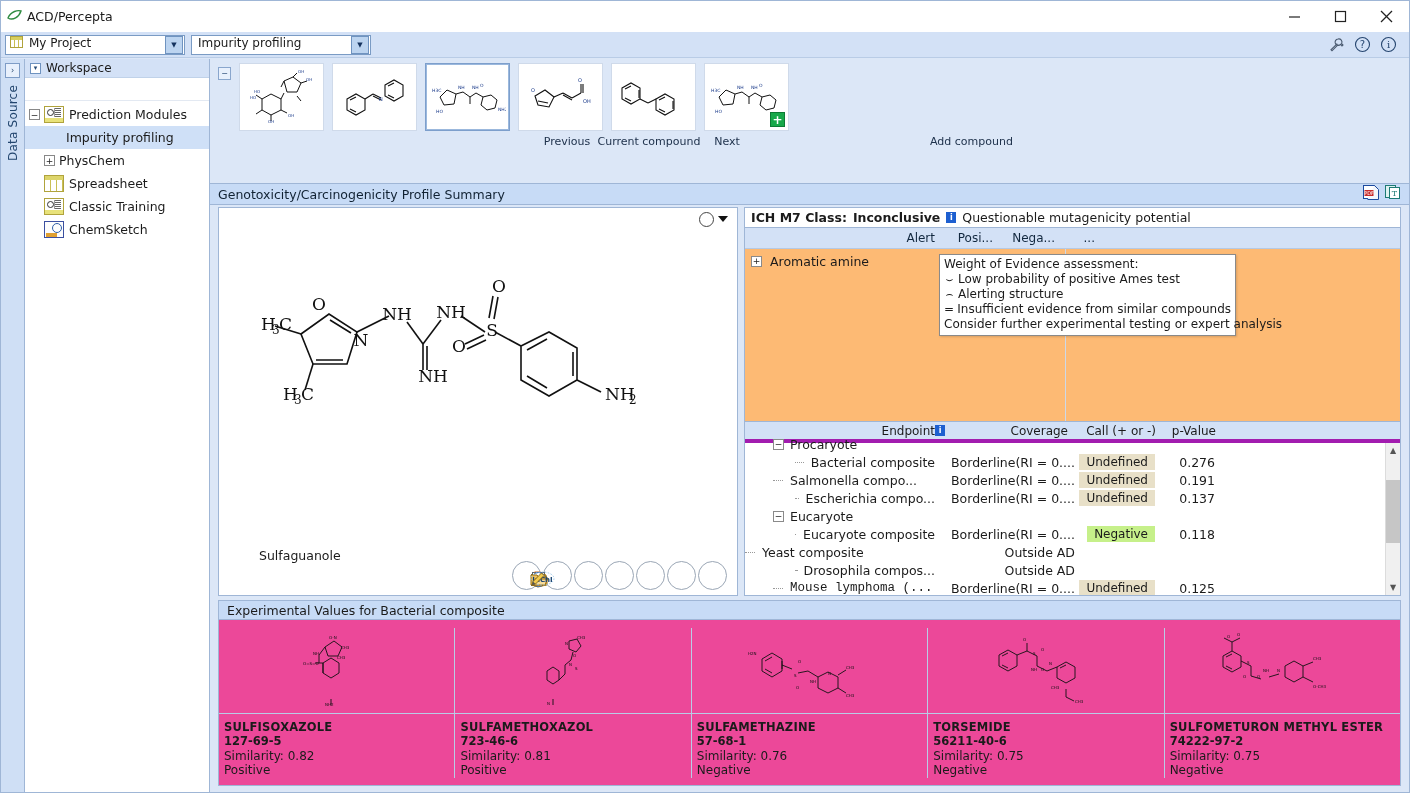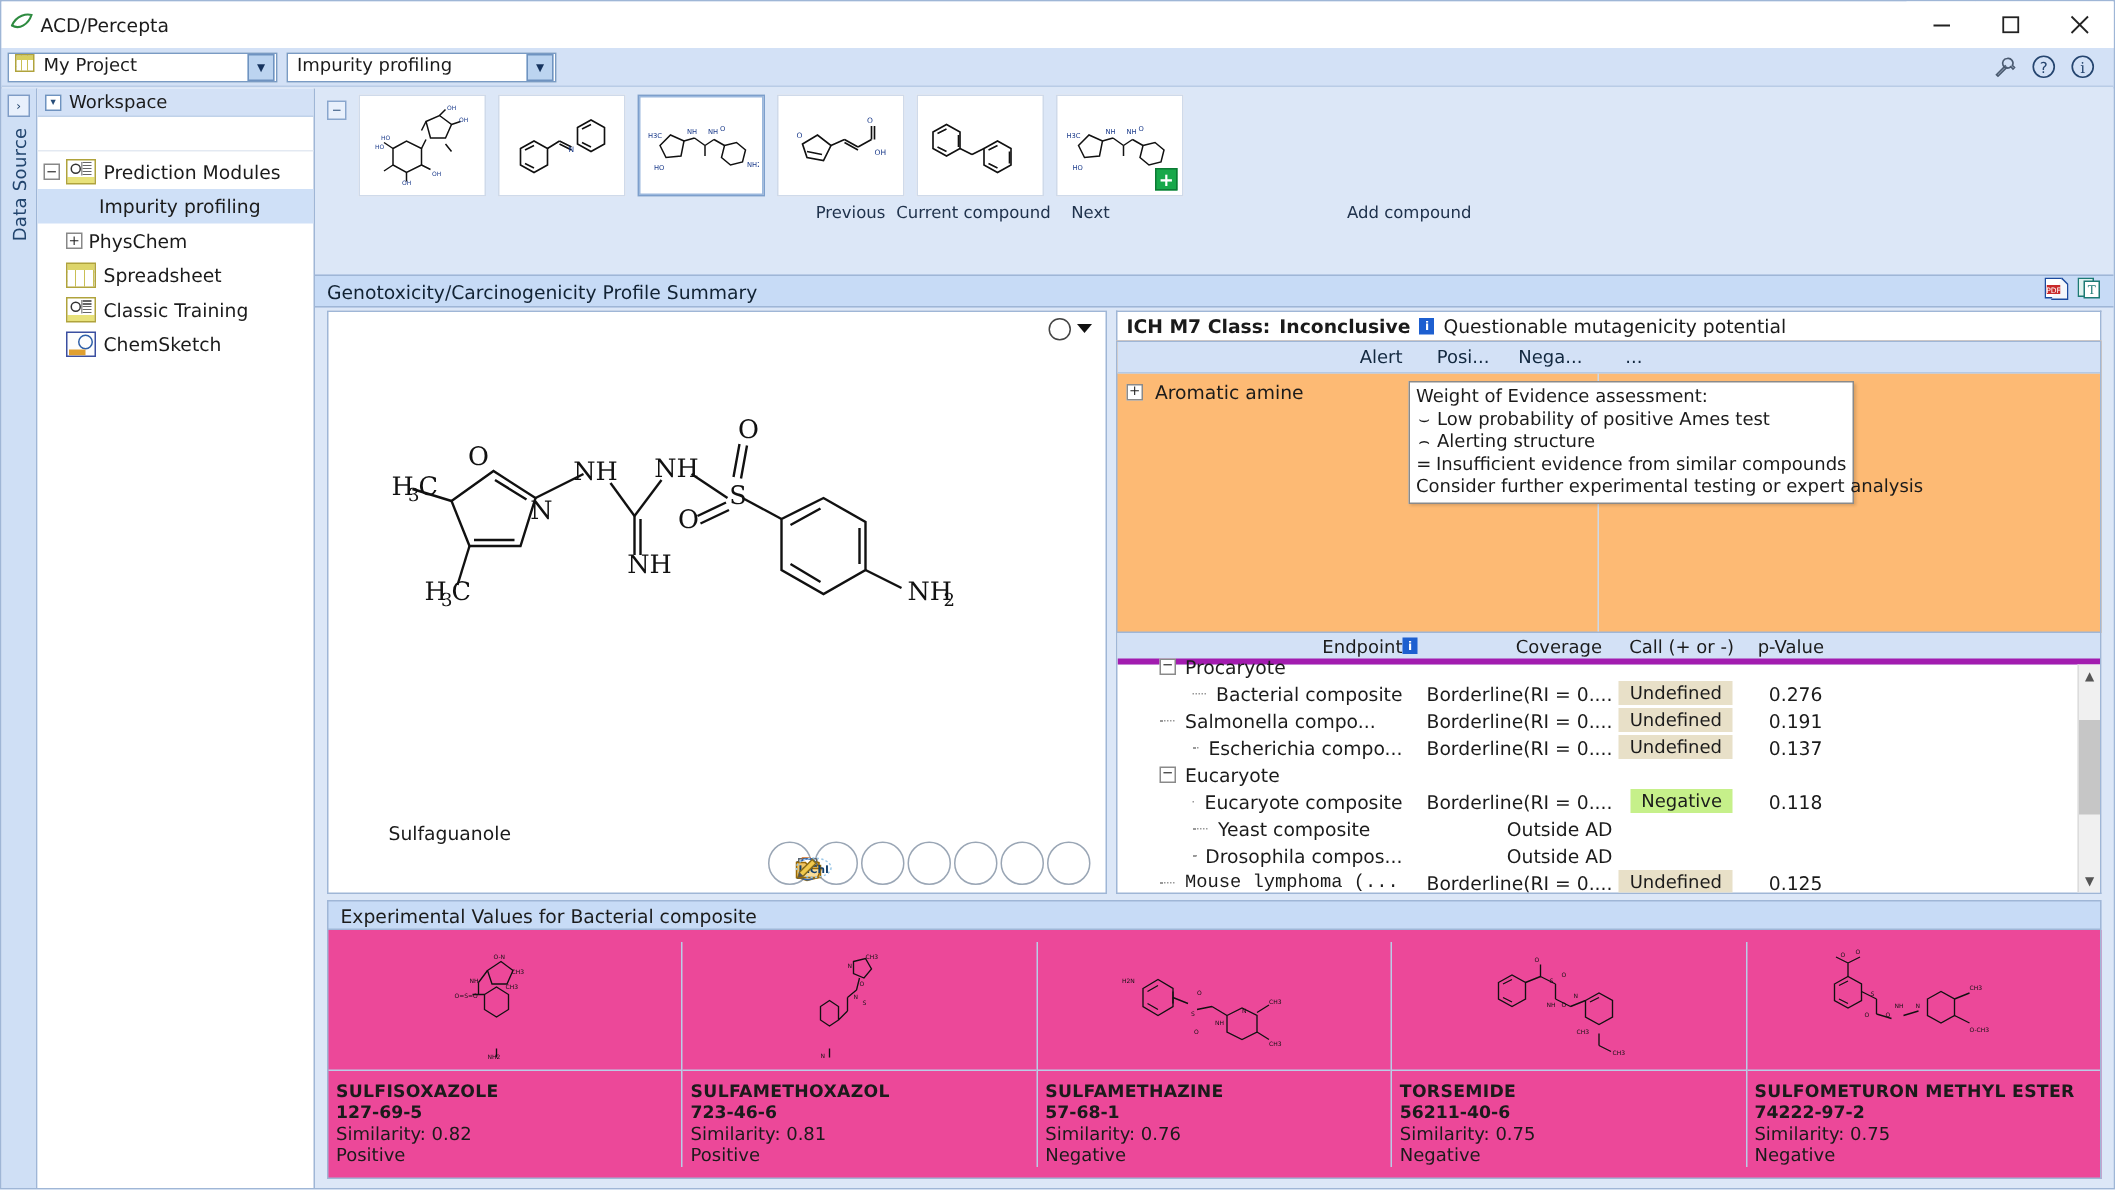--- a/index.html
+++ b/index.html
@@ -154,21 +154,21 @@
   .navrow { display:flex; align-items:center; padding-left:337px; margin-top:1px; gap:3px; }
   .navbtn {
     width:17px;height:19px;border:1px solid #7d9fcc;background:#e6eefb;
     display:flex;align-items:center;justify-content:center;font-size:8px;color:#10243d;
   }
   .curinput {
     width:100px;height:19px;border:1px solid #5d80b0;background:#fff;
     font-size:12px;padding:0 3px;display:flex;align-items:center;
   }
   .total { margin-left:24px; font-size:12px; }
-  .addcomp { position:absolute; left:688px; top:0; font-size:11px; color:#20334d; }
+  .addcomp { position:absolute; left:720px; top:0; font-size:11px; color:#20334d; }
 
   
   .sechead {
     height:22px; background:#c7dbf6; border-top:1px solid #9fb6d6; border-bottom:1px solid #9fb6d6;
     display:flex; align-items:center; padding-left:8px; font-size:12.5px; color:#123;
   }
   .sechead .right { margin-left:auto; display:flex; gap:6px; padding-right:8px; }
 
   
   .content { flex:1; display:flex; padding:0; min-height:0; }
@@ -711,21 +711,21 @@
                 <div class="eprow">
                   <span class="ep-c0" style="padding-left: 50px;">
                     <span style="width: 10px; margin-right: 7px; border-top: 1px dotted rgb(153, 153, 153); height: 1px;"></span>
                     <span>Eucaryote composite</span>
                   </span>
                   <span class="ep-c1">Borderline(RI = 0....</span>
                   <span class="ep-c2"><span class="badge neg">Negative</span></span>
                   <span class="ep-c3" style="padding-left: 6px;">0.118</span>
                 </div>
                 <div class="eprow">
-                  <span class="ep-c0" style="padding-left: 50px;">
+                  <span class="ep-c0" style="">
                     <span style="width: 10px; margin-right: 7px; border-top: 1px dotted rgb(153, 153, 153); height: 1px;"></span>
                     <span>Yeast composite</span>
                   </span>
                   <span class="ep-c1">Outside AD</span>
                   <span class="ep-c2"></span>
                   <span class="ep-c3" style="padding-left: 6px;"></span>
                 </div>
                 <div class="eprow">
                   <span class="ep-c0" style="padding-left: 50px;">
                     <span style="width: 10px; margin-right: 7px; border-top: 1px dotted rgb(153, 153, 153); height: 1px;"></span>

